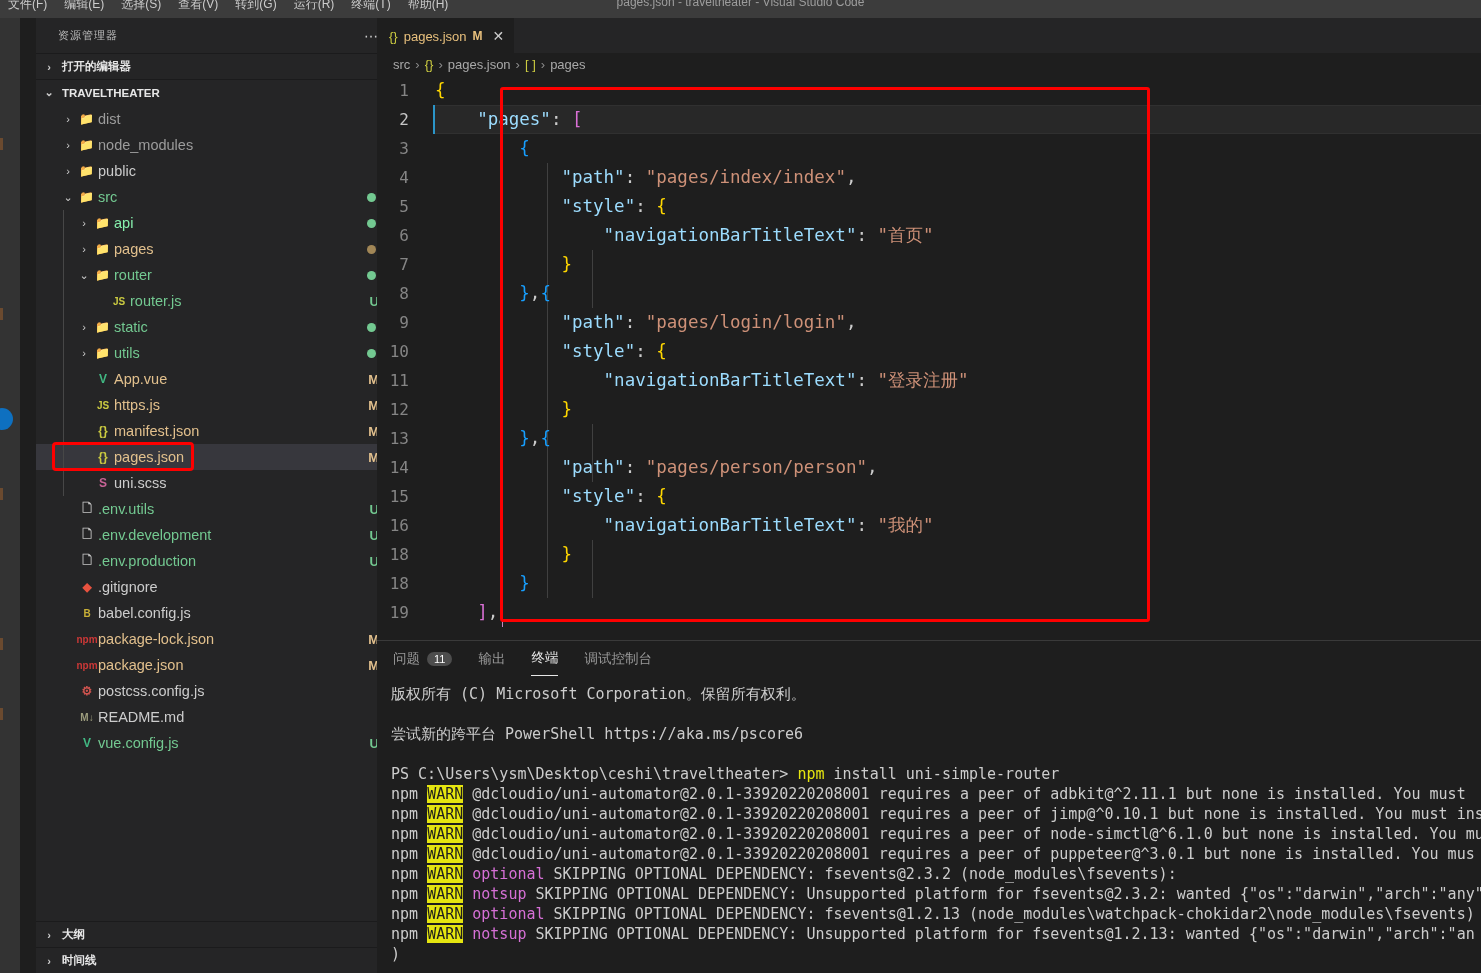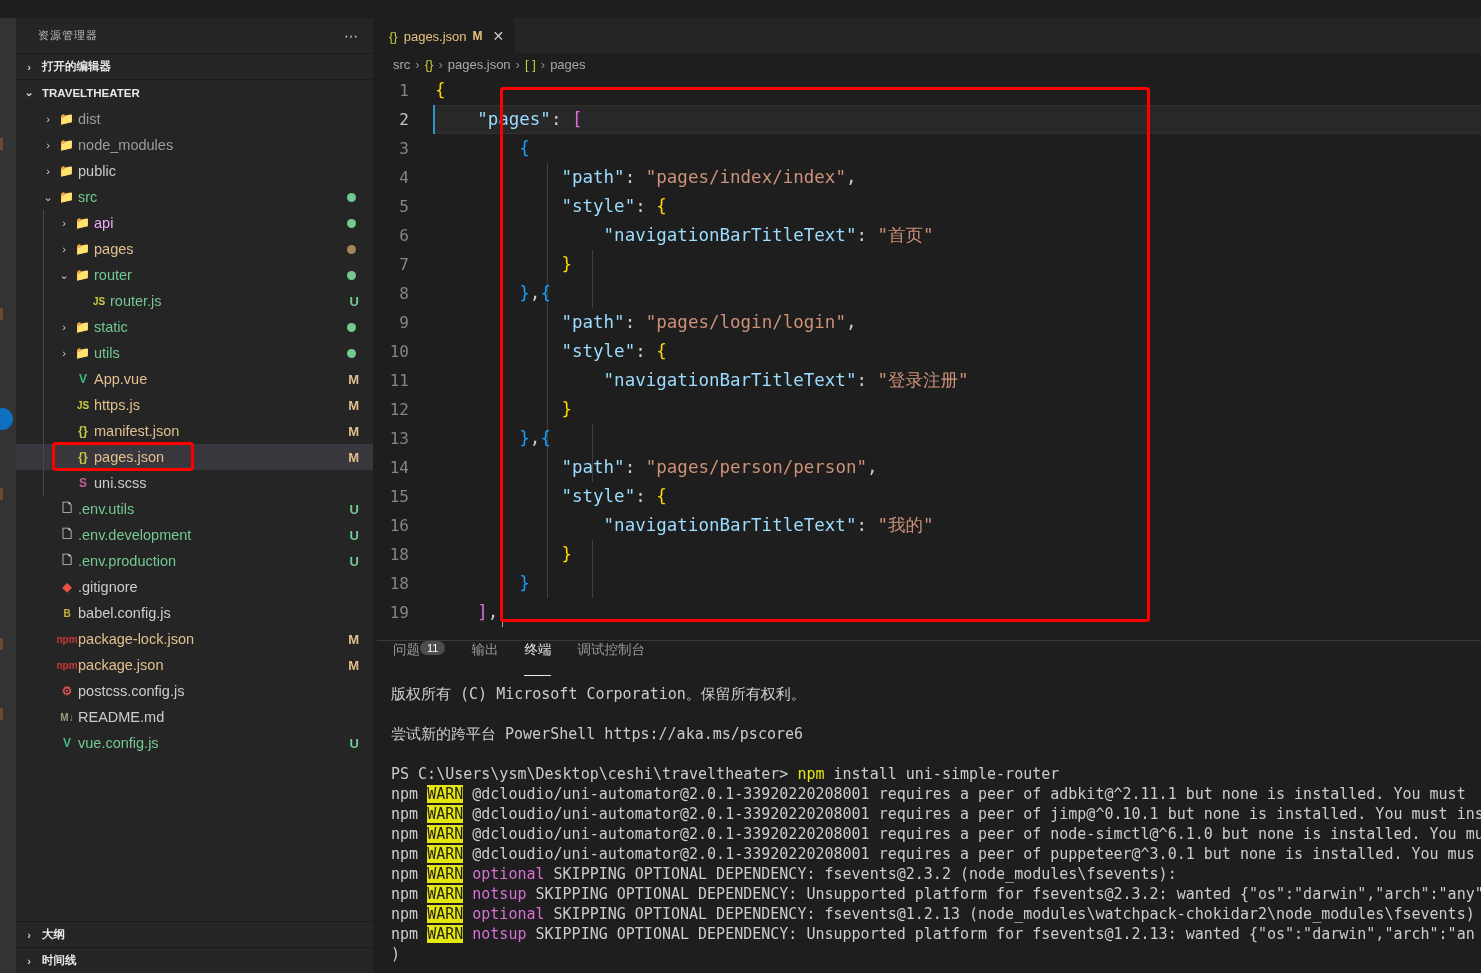--- a/index.html
+++ b/index.html
@@ -37,21 +37,21 @@
     position: absolute; left: -9px; top: 390px;
     width: 22px; height: 22px; border-radius: 50%;
     background: #0e70c0;
   }
   .act-mark {
     position: absolute; left: 0; width: 3px; height: 12px; background: #6b4a2f;
   }
 
   
   .sidebar {
-    position: absolute; left: 16px; top: 18px; width: 357px; height: 955px;
+    position: absolute; left: 36px; top: 18px; width: 357px; height: 955px;
     background: #252526; color: #cccccc;
   }
   .sb-header {
     height: 35px; display: flex; align-items: center;
     padding: 0 14px 0 22px; justify-content: space-between;
   }
   .sb-header-title { font-size: 11px; letter-spacing: 1px; color: #bbbbbb; }
   .sb-dots { color: #cccccc; font-size: 14px; letter-spacing: 1px; cursor: pointer; }
 
   .sb-section {
@@ -150,21 +150,21 @@
 
   
   .panel {
     position: absolute; left: 0; top: 622px; width: 1104px; height: 333px;
     background: #1e1e1e; border-top: 1px solid #3a3a3a;
   }
   .panel-tabs {
     height: 35px; display: flex; align-items: center; gap: 26px; padding-left: 16px;
     font-size: 13.5px; color: #9a9a9a;
   }
-  .ptab { display: flex; align-items: flex-start; gap: 0; cursor: pointer; height: 35px; }
+  .ptab { display: flex; align-items: center; gap: 7px; cursor: pointer; height: 35px; }
   .ptab.active { color: #e7e7e7; border-bottom: 1px solid #e7e7e7; }
   .pbadge {
     background: #4d4d4d; color: #ffffff; border-radius: 9px;
     font-size: 11px; padding: 1px 7px; min-width: 20px; text-align: center;
   }
 
   .term {
     padding: 8px 0 0 14px;
     font-family: "DejaVu Sans Mono", monospace;
     font-size: 15px; line-height: 20px; color: #cccccc;
@@ -172,20 +172,33 @@
   }
   .term .warn { background: #e5e510; color: #1e1e1e; }
   .term .mag { color: #d670d6; }
   .term .yel { color: #e5e510; }
 </style>
 </head>
 <body>
 
 <div id="app">
 
+  <div class="titlebar">
+    <div class="titlebar-menu">
+        <span>文件(F)</span>
+        <span>编辑(E)</span>
+        <span>选择(S)</span>
+        <span>查看(V)</span>
+        <span>转到(G)</span>
+        <span>运行(R)</span>
+        <span>终端(T)</span>
+        <span>帮助(H)</span>
+      </div>
+    <div class="titlebar-title">pages.json - traveltheater - Visual Studio Code</div>
+  </div>
 
   <div class="activitybar">
     <div class="act-mark" style="top:120px;"></div>
     <div class="act-mark" style="top:290px;"></div>
     <div class="act-dot"></div>
     <div class="act-mark" style="top:470px;"></div>
     <div class="act-mark" style="top:620px;"></div>
     <div class="act-mark" style="top:690px;"></div>
   </div>
 
@@ -224,21 +237,21 @@
         <div class="row" style="padding-left: 24px;">
           <span class="chev">⌄</span>
           <span class="ic" style="color: rgb(78, 201, 160); font-weight: bold;">📁</span>
           <span class="nm" style="color: rgb(115, 201, 145);">src</span>
           <span class="dot" style="background: rgb(115, 201, 145); top: 9px;"></span>
         </div>
         <div class="row" style="padding-left: 40px;">
           <div class="guide" style="left: 27px;"></div>
           <span class="chev">›</span>
           <span class="ic" style="color: rgb(140, 200, 75); font-weight: bold;">📁</span>
-          <span class="nm" style="color: #f0abfc;">api</span>
+          <span class="nm" style="color: #86efac;">api</span>
           <span class="dot" style="background: rgb(115, 201, 145); top: 9px;"></span>
         </div>
         <div class="row" style="padding-left: 40px;">
           <div class="guide" style="left: 27px;"></div>
           <span class="chev">›</span>
           <span class="ic" style="color: rgb(209, 84, 79); font-weight: bold;">📁</span>
           <span class="nm" style="color: rgb(226, 192, 141);">pages</span>
           <span class="dot" style="background: rgb(161, 134, 86); top: 9px;"></span>
         </div>
         <div class="row" style="padding-left: 40px;">

